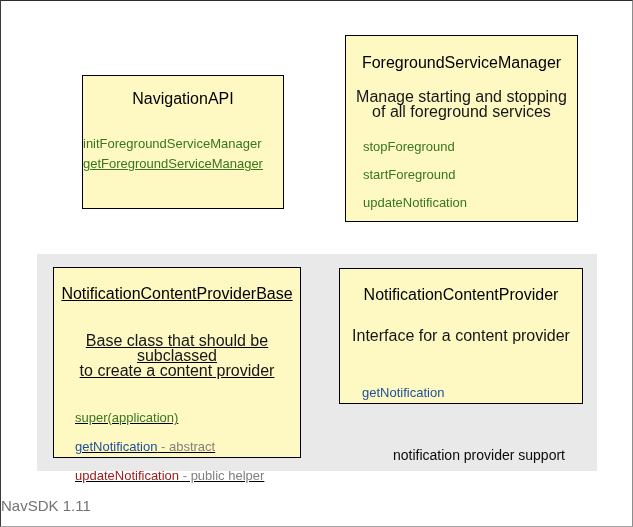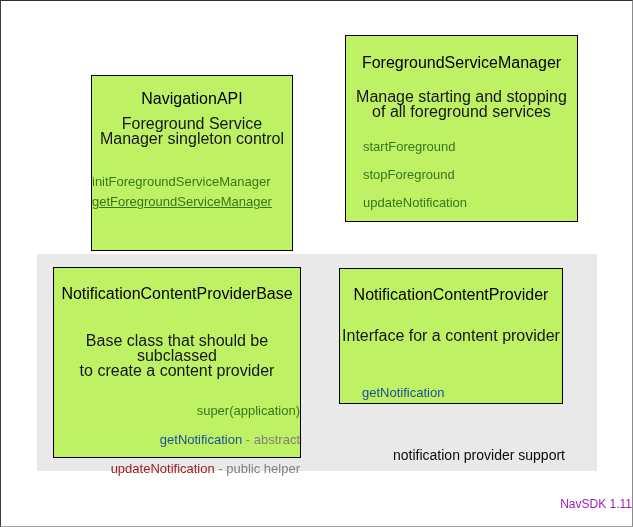--- a/index.html
+++ b/index.html
@@ -24,21 +24,21 @@
   .region-label {
     position: absolute;
     right: 32px; bottom: 8px;
     font-size: 14px;
     color: #0a0a0a;
     white-space: nowrap;
   }
   .class-box {
     position: absolute;
     box-sizing: border-box;
-    background: #bef264;
+    background: #fef9c3;
     border: 1.5px solid #000;
   }
   .box-title {
     margin: 0;
     font-size: 16px;
     font-weight: 400;
     line-height: 19px;
     text-align: center;
     color: #000;
   }
@@ -52,82 +52,78 @@
   .method {
     font-size: 13px;
     line-height: 16px;
     white-space: nowrap;
   }
   .green  { color: #38761d; }
   .red    { color: #a11d1d; }
   .blue   { color: #1f4e9e; }
   .suffix { color: #808080; }
 
-  #box-nav { left: 90px; top: 74px; width: 202px; height: 176px; }
+  #box-nav { left: 81px; top: 74px; width: 202px; height: 134px; }
   #box-nav .box-title { padding-top: 13px; }
   #box-nav .box-desc  { margin-top: 8px; }
   #box-nav .methods   { margin-top: 28px; }
   #box-nav .method + .method { margin-top: 4px; text-decoration: underline; }
 
   #box-fsm { left: 344px; top: 34px; width: 233px; height: 187px; }
   #box-fsm .box-title { padding-top: 17px; }
   #box-fsm .box-desc  { margin-top: 17px; }
   #box-fsm .methods   { margin-top: 20px; padding-left: 17px; text-align: left; }
   #box-fsm .method + .method { margin-top: 12px; }
 
-  #box-base { left: 52px; top: 266px; width: 248px; height: 191px; }
+  #box-base { left: 52px; top: 266px; width: 248px; height: 191px; text-decoration: underline; }
   #box-base .box-title { padding-top: 16px; }
   #box-base .box-desc  { margin-top: 30px; }
-  #box-base .methods   { margin-top: 25px; padding-left: 21px; text-align: right; }
+  #box-base .methods   { margin-top: 32px; padding-left: 21px; text-align: left; }
   #box-base .method + .method { margin-top: 13px; }
 
-  #box-ncp { left: 338px; top: 267px; width: 224px; height: 136px; }
+  #box-ncp { left: 338px; top: 267px; width: 244px; height: 136px; }
   #box-ncp .box-title { padding-top: 16px; }
   #box-ncp .box-desc  { margin-top: 24px; }
   #box-ncp .methods   { margin-top: 42px; padding-left: 22px; text-align: left; }
 
   .footer {
     position: absolute;
     left: 0; top: 496px;
     width: 100%;
-    text-align: right;
-    font-size: 12px;
-    color: #a21caf;
+    text-align: left;
+    font-size: 15px;
+    color: #737373;
   }
 </style>
 </head>
 <body>
 
 <div class="canvas">
 
   <div class="gray-region">
     <span class="region-label">notification provider support</span>
   </div>
 
   <section class="class-box" id="box-nav">
     <h2 class="box-title">NavigationAPI</h2>
-    <p class="box-desc">
-      <span>Foreground Service</span><br>
-      <span>Manager singleton control</span>
-    </p>
     <div class="methods">
       <div class="method green">initForegroundServiceManager</div>
       <div class="method green">getForegroundServiceManager</div>
     </div>
   </section>
 
   <section class="class-box" id="box-fsm">
     <h2 class="box-title">ForegroundServiceManager</h2>
     <p class="box-desc">
       <span>Manage starting and stopping</span><br>
       <span>of all foreground services</span>
     </p>
     <div class="methods">
+      <div class="method green">stopForeground</div>
       <div class="method green">startForeground</div>
-      <div class="method green">stopForeground</div>
       <div class="method green">updateNotification</div>
     </div>
   </section>
 
   <section class="class-box" id="box-base">
     <h2 class="box-title">NotificationContentProviderBase</h2>
     <p class="box-desc">
       <span>Base class that should be subclassed</span><br>
       <span>to create a content provider</span>
     </p>

